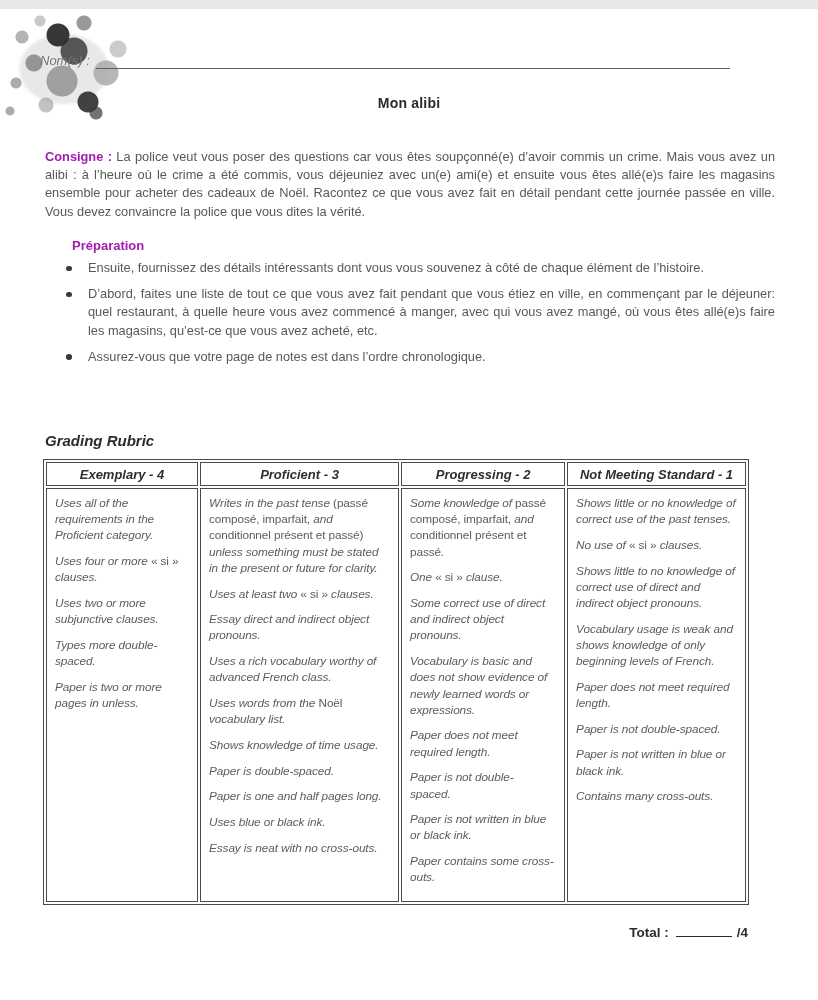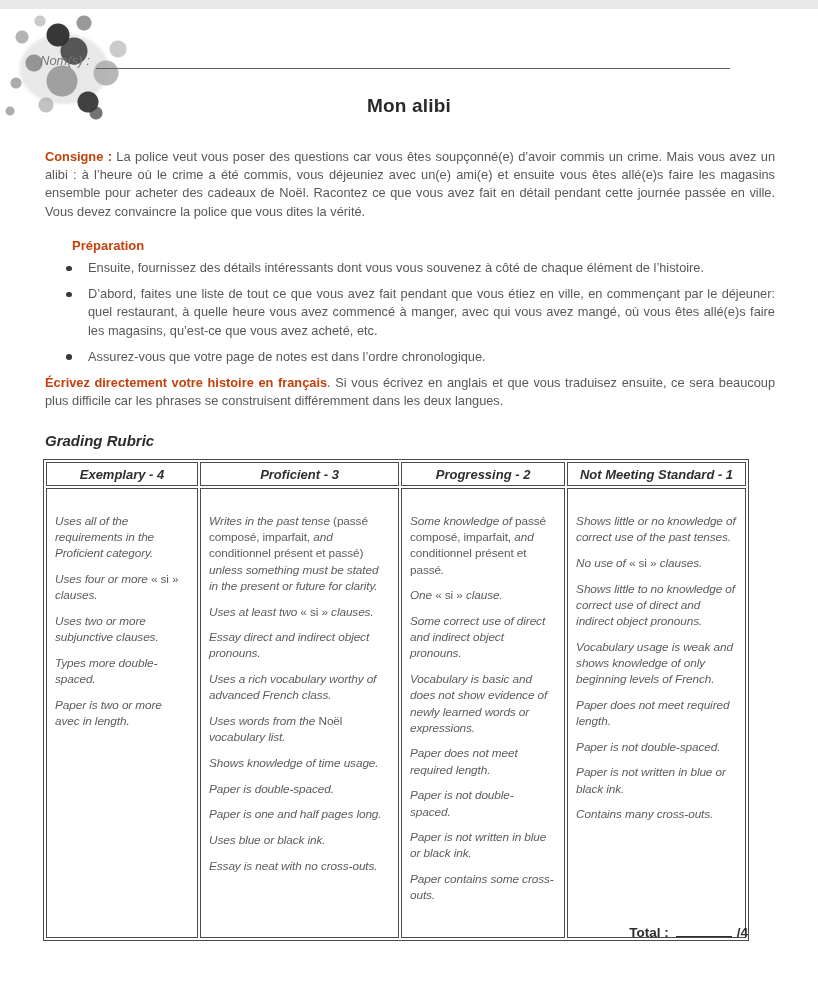--- a/index.html
+++ b/index.html
@@ -30,27 +30,27 @@
     filter: blur(0.5px);
   }
   .name-row {
     position: absolute; top: 44px; left: 40px; width: 690px;
     display: flex; align-items: flex-end; font-size: 13px; color: #77787a;
   }
   .name-label { font-style: italic; white-space: nowrap; padding-bottom: 1px; }
   .name-line { flex: 1; border-bottom: 1.2px solid #5f5f61; height: 15px; margin-left: 6px; }
   .title {
     position: absolute; top: 86px; left: 0; width: 100%; text-align: center;
-    margin: 0; font-size: 19px; font-weight: bold; color: #2a2a2c; letter-spacing: 0.2px;
+    margin: 0; font-size: 14px; font-weight: bold; color: #2a2a2c; letter-spacing: 0.2px;
   }
   .consigne {
     position: absolute; top: 139px; left: 45px; width: 730px; margin: 0;
     font-size: 12.8px; line-height: 18.2px; text-align: justify;
   }
-  .consigne strong, .prep-heading, .write-note strong { color: #c2410c; }
+  .consigne strong, .prep-heading, .write-note strong { color: #a21caf; }
   .prep-heading {
     position: absolute; top: 229px; left: 45px; margin: 0;
     font-size: 13px; font-weight: bold; padding-left: 27px;
   }
   .bullets {
     position: absolute; top: 250px; left: 64px; width: 711px;
     list-style: none; margin: 0; padding: 0;
   }
   .bullets li {
     position: relative; padding-left: 24px; margin-bottom: 8px;
@@ -72,21 +72,21 @@
     position: absolute; top: 450px; left: 43px; width: 706px;
     border-collapse: separate; border-spacing: 2px; table-layout: fixed;
     border: 1.5px solid #4b4b4d;
   }
   table.rubric th {
     border: 1.2px solid #4b4b4d; font-style: italic; font-weight: bold;
     font-size: 13px; color: #2f2f31; height: 20px; text-align: center; padding: 1px 2px;
   }
   table.rubric td {
     border: 1.2px solid #4b4b4d; vertical-align: top; height: 386px;
-    padding: 24px 8px; font-style: italic; font-size: 11.8px; line-height: 16.2px;
+    padding: 6px 8px; font-style: italic; font-size: 11.8px; line-height: 16.2px;
     color: #5b5c5e; letter-spacing: -0.1px;
   }
   table.rubric td p { margin: 0 0 9.5px 0; }
   table.rubric .rm { font-style: normal; }
   table.rubric th:nth-child(1), table.rubric td:nth-child(1) { width: 21.8%; }
   table.rubric th:nth-child(2), table.rubric td:nth-child(2) { width: 28.8%; }
   table.rubric th:nth-child(3), table.rubric td:nth-child(3) { width: 23.6%; }
   table.rubric th:nth-child(4), table.rubric td:nth-child(4) { width: 25.8%; }
   .total-row {
     position: absolute; top: 915px; left: 45px; width: 703px;
@@ -119,41 +119,40 @@
   <p class="consigne"><strong>Consigne : </strong><span>La police veut vous poser des questions car vous êtes soupçonné(e) d’avoir commis un crime. Mais vous avez un alibi : à l’heure où le crime a été commis, vous déjeuniez avec un(e) ami(e) et ensuite vous êtes allé(e)s faire les magasins ensemble pour acheter des cadeaux de Noël. Racontez ce que vous avez fait en détail pendant cette journée passée en ville. Vous devez convaincre la police que vous dites la vérité.</span></p>
 
   <h2 class="prep-heading">Préparation</h2>
 
   <ul class="bullets" id="prep-list">
       <li>Ensuite, fournissez des détails intéressants dont vous vous souvenez à côté de chaque élément de l’histoire.</li>
       <li>D’abord, faites une liste de tout ce que vous avez fait pendant que vous étiez en ville, en commençant par le déjeuner: quel restaurant, à quelle heure vous avez commencé à manger, avec qui vous avez mangé, où vous êtes allé(e)s faire les magasins, qu’est-ce que vous avez acheté, etc.</li>
       <li>Assurez-vous que votre page de notes est dans l’ordre chronologique.</li>
     </ul>
 
-  <p class="write-note"><strong>Écrivez directement votre histoire en français</strong><span>. Si vous écrivez en anglais et que vous traduisez ensuite, ce sera beaucoup plus difficile car les phrases se construisent différemment dans les deux langues.</span></p>
 
   <h2 class="rubric-heading">Grading Rubric</h2>
 
   <table class="rubric" id="rubric-table">
       <thead>
         <tr>
           <th>Exemplary - 4</th>
           <th>Proficient - 3</th>
           <th>Progressing - 2</th>
           <th>Not Meeting Standard - 1</th>
         </tr>
       </thead>
       <tbody>
         <tr>
           <td>
             <p>Uses all of the requirements in the Proficient category.</p>
             <p>Uses four or more <span class="rm">« si »</span> clauses.</p>
             <p>Uses two or more subjunctive clauses.</p>
             <p>Types more double-spaced.</p>
-            <p>Paper is two or more avec in length.</p>
+            <p>Paper is two or more pages in unless.</p>
           </td>
           <td>
             <p>Writes in the past tense <span class="rm">(passé composé, imparfait,</span> and <span class="rm">conditionnel présent et passé)</span> unless something must be stated in the present or future for clarity.</p>
             <p>Uses at least two <span class="rm">« si »</span> clauses.</p>
             <p>Essay direct and indirect object pronouns.</p>
             <p>Uses a rich vocabulary worthy of advanced French class.</p>
             <p>Uses words from the <span class="rm">Noël</span> vocabulary list.</p>
             <p>Shows knowledge of time usage.</p>
             <p>Paper is double-spaced.</p>
             <p>Paper is one and half pages long.</p>

